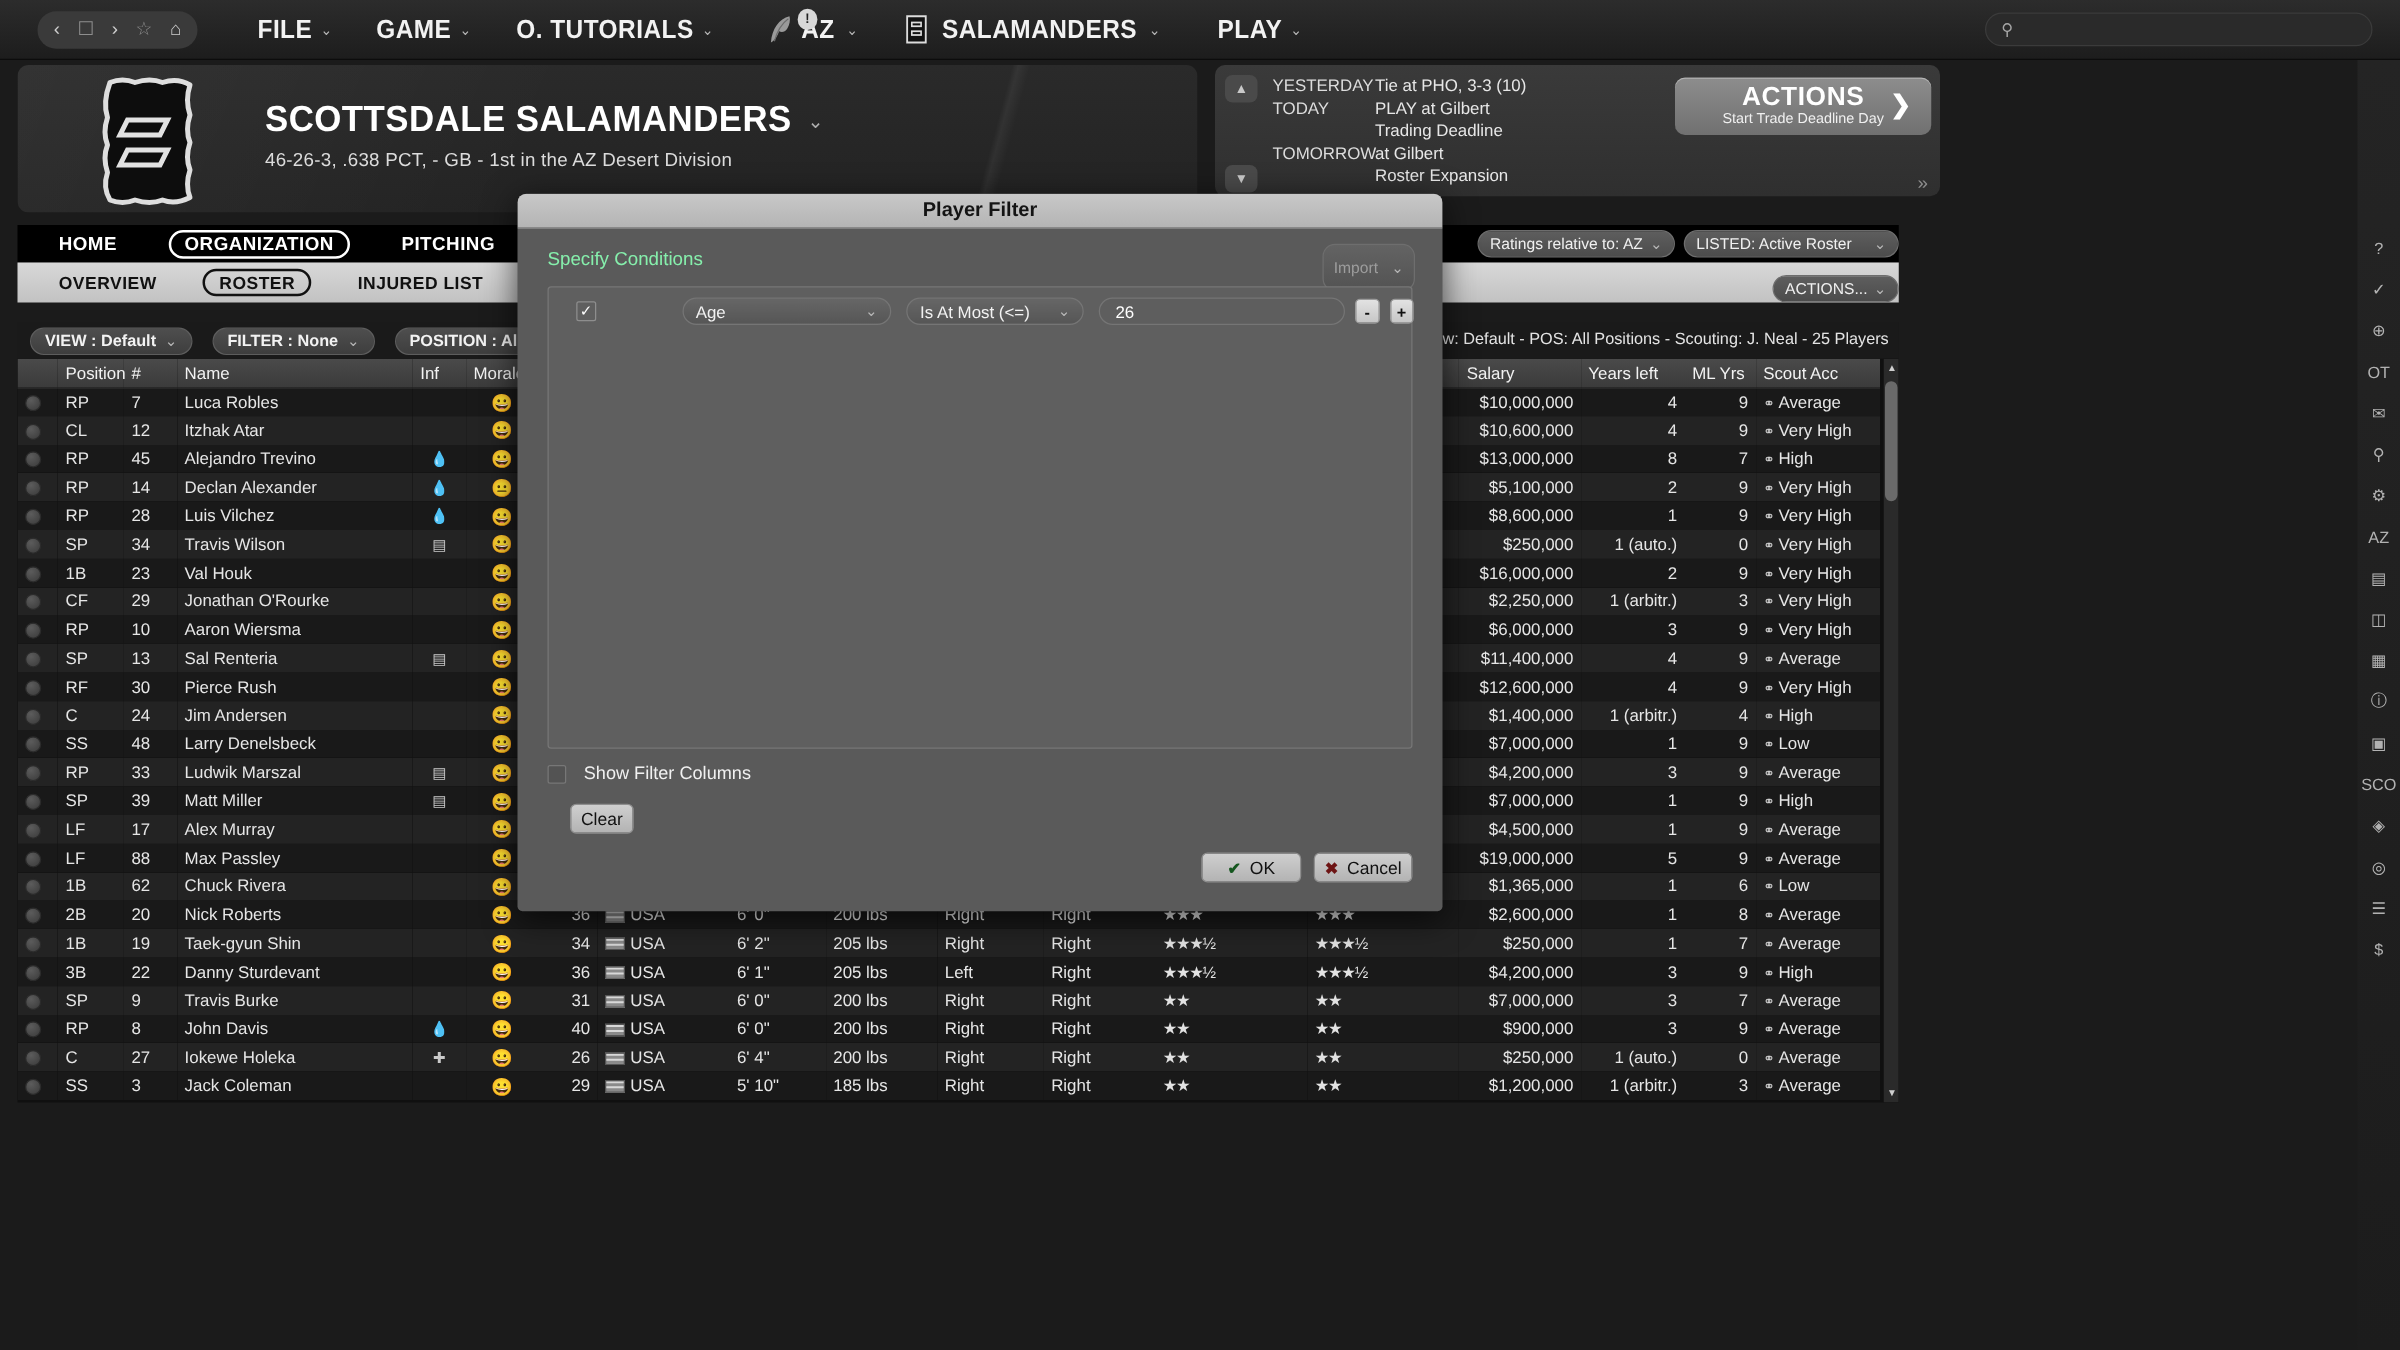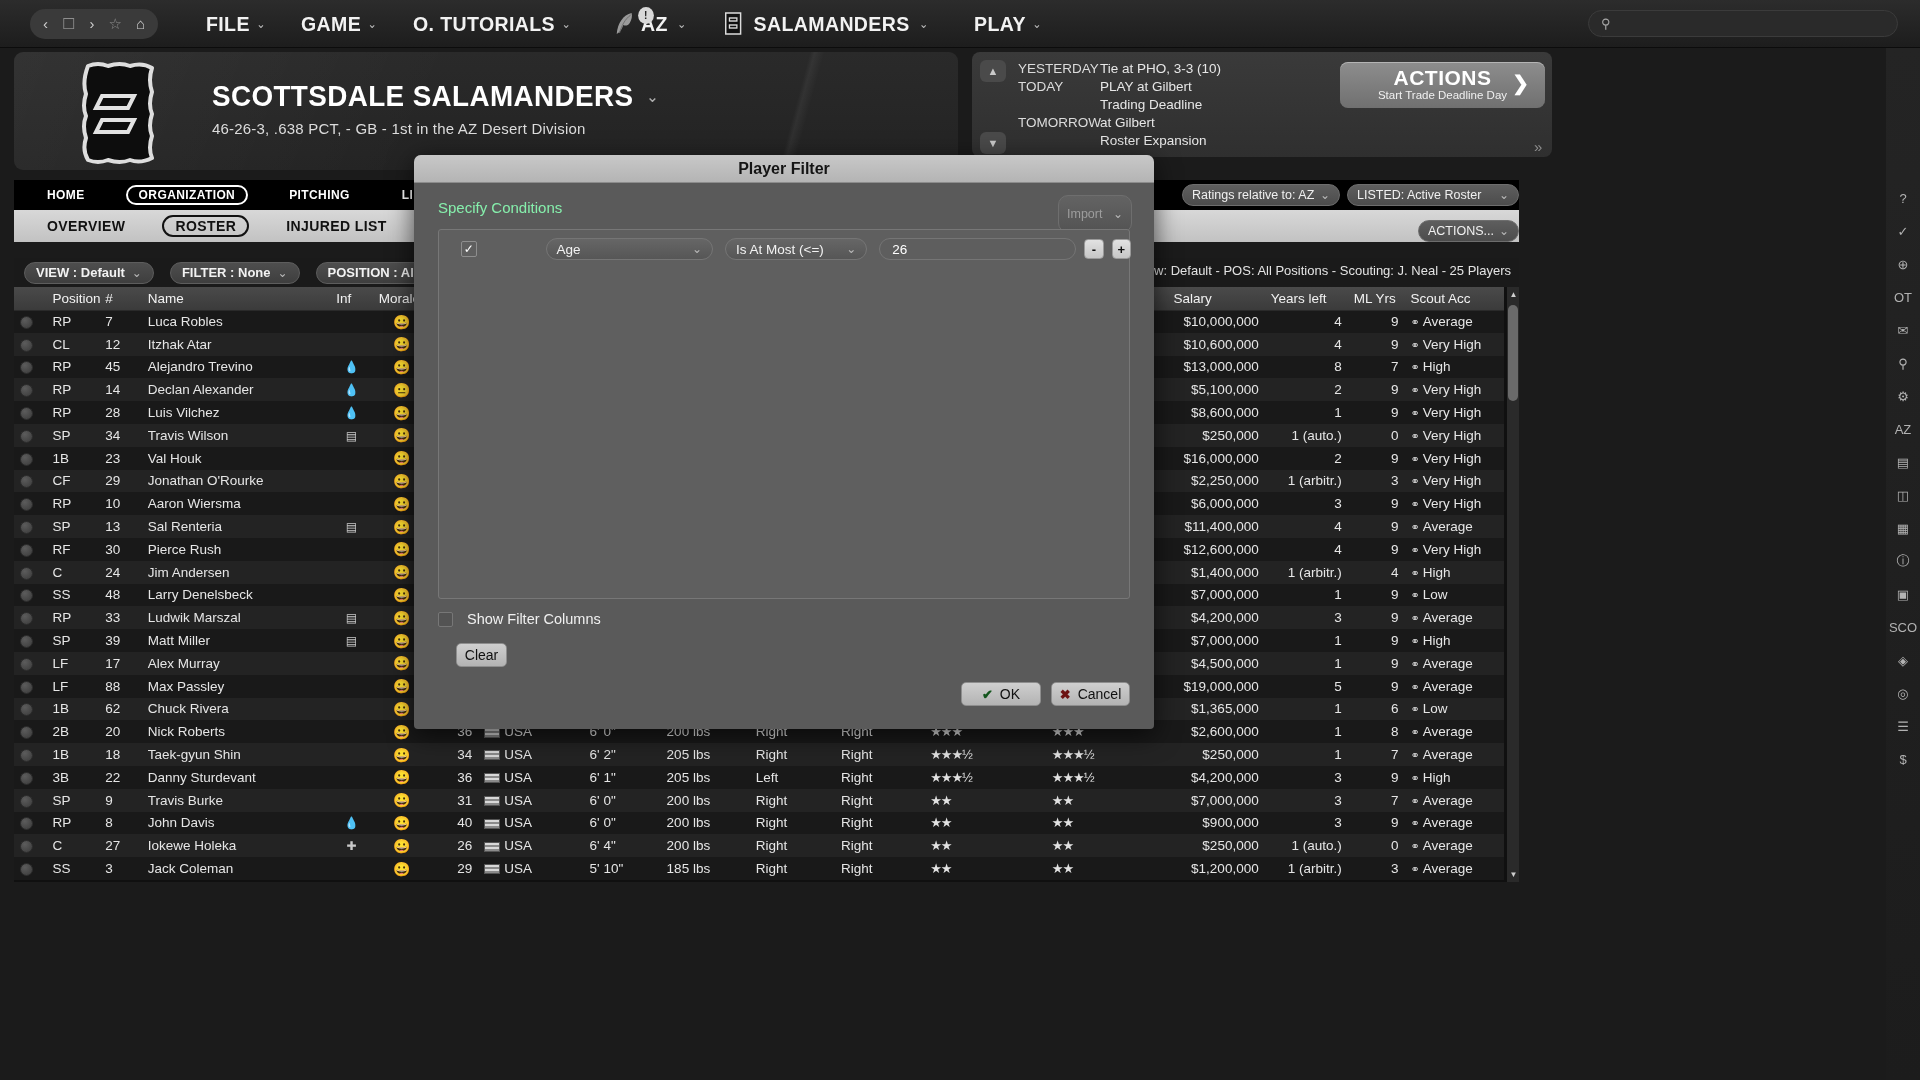--- a/index.html
+++ b/index.html
@@ -145,21 +145,21 @@
     position: absolute; left: 14px; top: 180px; width: 1505px; height: 30px;
     background: #000;
     display: flex; align-items: center; padding-left: 22px; gap: 30px;
   }
   .tabrow2 {
     position: absolute; left: 14px; top: 210px; width: 1505px; height: 32px;
     background: linear-gradient(#d8d8d8, #c2c2c2);
     display: flex; align-items: center; padding-left: 22px; gap: 26px;
   }
   .tab1 {
-    font-size: 12px; font-weight: bold; color: #fff; letter-spacing: .4px;
+    font-size: 15px; font-weight: bold; color: #fff; letter-spacing: .4px;
     padding: 3px 11px; border-radius: 12px;
     font-family: "Liberation Sans Narrow","Liberation Sans", sans-serif;
   }
   .tab1.sel { border: 2px solid #fff; padding: 1px 11px; }
   .tab2 {
     font-size: 14px; font-weight: bold; color: #111; letter-spacing: .4px;
     padding: 3px 11px; border-radius: 12px;
     font-family: "Liberation Sans Narrow","Liberation Sans", sans-serif;
   }
   .tab2.sel { border: 2px solid #111; padding: 1px 11px; }
@@ -922,21 +922,21 @@
             <td><span class="stars">★★★</span></td>
             <td><span class="stars">★★★</span></td>
             <td class="num">$2,600,000</td>
             <td class="num">1</td>
             <td class="num">8</td>
             <td class=""><span class="binoc">⚭</span>Average</td>
           </tr>
           <tr class="r-odd">
             <td><span class="bullet"></span></td>
             <td class="">1B</td>
-            <td class="">18</td>
+            <td class="">19</td>
             <td class="">Taek-gyun Shin</td>
             <td class="ctr"><span class="inficon"></span></td>
             <td class="ctr"><span class="smiley">😀</span></td>
             <td class="num">34</td>
             <td><span class="flag"></span>USA</td>
             <td>6' 2"</td>
             <td>205 lbs</td>
             <td>Right</td>
             <td>Right</td>
             <td><span class="stars">★★★½</span></td>

